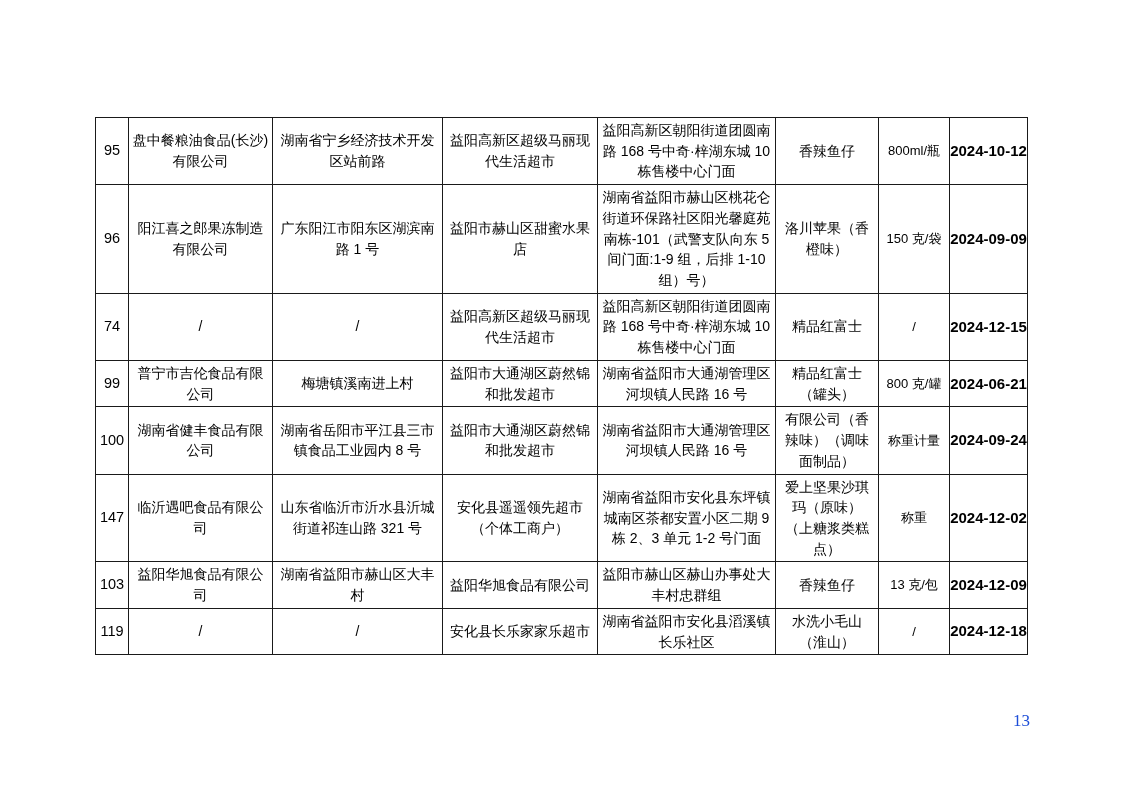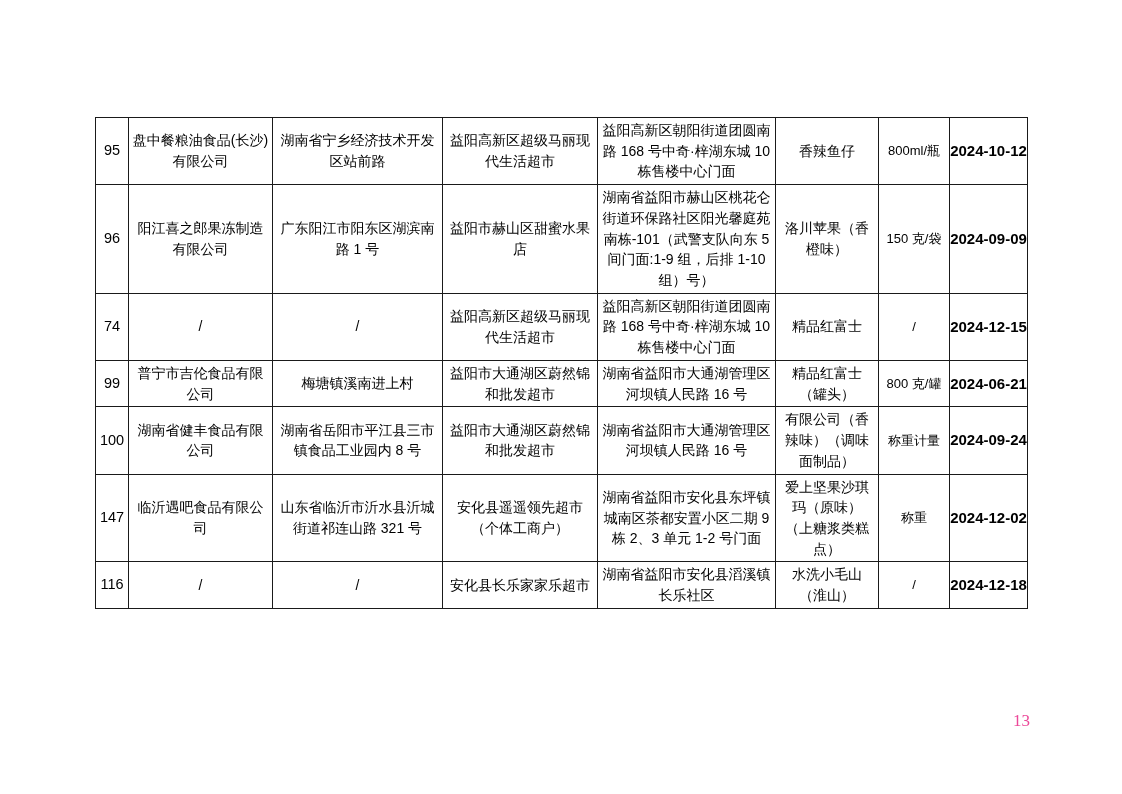--- a/index.html
+++ b/index.html
@@ -48,21 +48,21 @@
     font-size: 15px;
     padding: 1px 0;
     font-weight: 700;
   }
   .page-number {
     position: absolute;
     right: 92px;
     top: 711px;
     font-family: "Liberation Serif", "DejaVu Serif", serif;
     font-size: 17px;
-    color: #ec4899;
+    color: #1d4ed8;
   }
 </style>
 </head>
 <body>
 
 <div class="page">
 
   <table class="inspection">
     <colgroup>
       <col style="width:33px">
@@ -128,22 +128,32 @@
       <tr style="height:65px">
         <td>147</td>
         <td>临沂遇吧食品有限公司</td>
         <td>山东省临沂市沂水县沂城街道祁连山路 321 号</td>
         <td>安化县遥遥领先超市（个体工商户）</td>
         <td>湖南省益阳市安化县东坪镇城南区茶都安置小区二期 9 栋 2、3 单元 1-2 号门面</td>
         <td>爱上坚果沙琪玛（原味）（上糖浆类糕点）</td>
         <td>称重</td>
         <td>2024-12-02</td>
       </tr>
+      <tr style="height:44px">
+        <td>103</td>
+        <td>益阳华旭食品有限公司</td>
+        <td>湖南省益阳市赫山区大丰村</td>
+        <td>益阳华旭食品有限公司</td>
+        <td>益阳市赫山区赫山办事处大丰村忠群组</td>
+        <td>香辣鱼仔</td>
+        <td>13 克/包</td>
+        <td>2024-12-09</td>
+      </tr>
       <tr style="height:40px">
-        <td>116</td>
+        <td>119</td>
         <td>/</td>
         <td>/</td>
         <td>安化县长乐家家乐超市</td>
         <td>湖南省益阳市安化县滔溪镇长乐社区</td>
         <td>水洗小毛山（淮山）</td>
         <td>/</td>
         <td>2024-12-18</td>
       </tr>
     </tbody>
   </table>

